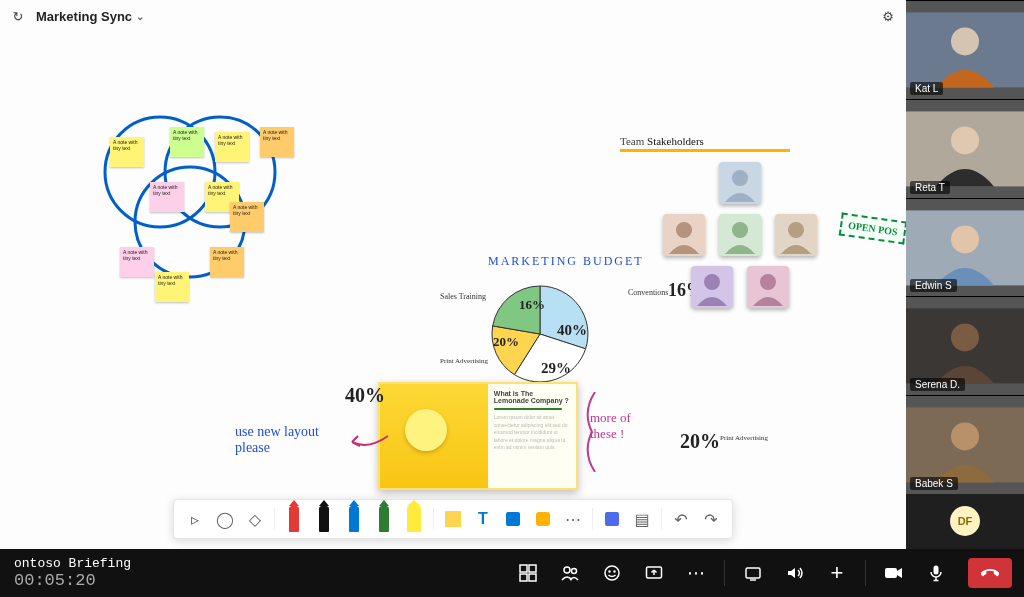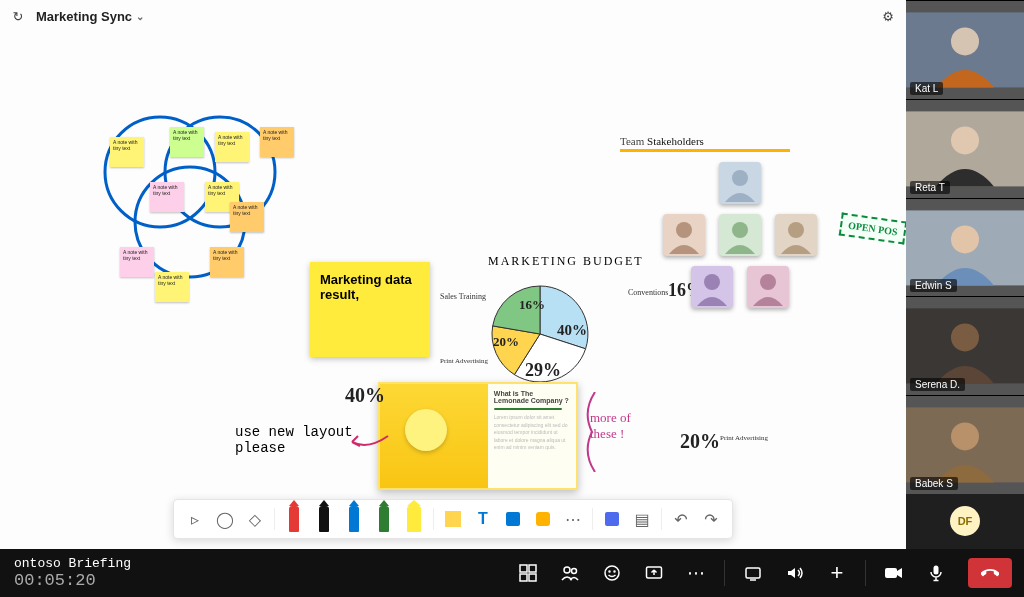--- a/index.html
+++ b/index.html
@@ -43,21 +43,21 @@
 .sticky.orange { background: #ffcb6b; }
 .big-note {
   position: absolute; left: 310px; top: 230px;
   width: 120px; height: 95px;
   background: #ffeb3b; padding: 10px;
   font-size: 13px; font-weight: 600;
   box-shadow: 0 2px 6px rgba(0,0,0,.25);
 }
 .budget-title {
   position: absolute; left: 488px; top: 222px;
-  font-size: 12px; letter-spacing: 2px; color: #000000;
+  font-size: 12px; letter-spacing: 2px; color: #1d4ed8;
   font-family: Georgia, serif;
 }
 .pie {
   position: absolute; left: 475px; top: 240px;
   width: 140px; height: 120px;
 }
 .pie svg { width: 100%; height: 100%; }
 .pie-label { position: absolute; font-size: 9px; color: #333; font-family: Georgia, serif; text-align: center; }
 .hand-pct { font-family: "Comic Sans MS", cursive; font-weight: 700; }
 .stakeholders {
@@ -86,21 +86,21 @@
   background: #fdd835;
   border: 2px solid #ffe16e;
   box-shadow: 0 3px 8px rgba(0,0,0,.25);
   display: flex;
 }
 .pasted-left { flex: 0 0 55%; background:linear-gradient(#fdd835,#f9c513); position:relative;}
 .pasted-left::after{content:"";position:absolute;left:25px;top:25px;width:42px;height:42px;border-radius:50%;background:#fff380;box-shadow:0 2px 4px rgba(0,0,0,.2);}
 .pasted-right { flex: 1; background:#fffef2; padding:6px; font-size:6px; color:#444;}
 .pasted-right .hd{font-size:7px; font-weight:600; margin-bottom:4px;}
 .handwrite { position:absolute; font-family:"Comic Sans MS",cursive; }
-.hw-red { color:#000000;font-family:Liberation Mono, monospace; } .hw-pink{color:#c2388a;} .hw-black{color:#222;}
+.hw-red { color:#1d4ed8; } .hw-pink{color:#c2388a;} .hw-black{color:#222;}
 .toolbar {
   position:absolute; bottom:10px; left:50%; transform:translateX(-50%);
   height:40px; background:#fff; border:1px solid #e5e5e5; border-radius:4px;
   box-shadow:0 2px 10px rgba(0,0,0,.15);
   display:flex; align-items:center; gap:8px; padding:0 10px;
 }
 .tool { width:22px; height:30px; display:flex; align-items:center; justify-content:center; cursor:pointer;}
 .pen { width:10px; height:26px; border-radius:3px 3px 1px 1px; position:relative;}
 .pen::after{content:"";position:absolute;top:-6px;left:0;border-left:5px solid transparent;border-right:5px solid transparent;}
 .pen.p-red{background:#e53935;} .pen.p-red::after{border-bottom:6px solid #e53935;}
@@ -165,34 +165,33 @@
       <div class="sticky green" style="left:170px;top:95px">A note with tiny text</div>
       <div class="sticky yellow" style="left:215px;top:100px">A note with tiny text</div>
       <div class="sticky orange" style="left:260px;top:95px">A note with tiny text</div>
       <div class="sticky pink" style="left:150px;top:150px">A note with tiny text</div>
       <div class="sticky yellow" style="left:205px;top:150px">A note with tiny text</div>
       <div class="sticky orange" style="left:230px;top:170px">A note with tiny text</div>
       <div class="sticky pink" style="left:120px;top:215px">A note with tiny text</div>
       <div class="sticky orange" style="left:210px;top:215px">A note with tiny text</div>
       <div class="sticky yellow" style="left:155px;top:240px">A note with tiny text</div>
 
-      <div class="big-note">Marketing data result,</div>
 
       <div class="budget-title">MARKETING BUDGET</div>
       <div class="pie">
         <svg viewBox="0 0 140 120">
           <g transform="translate(65 62)">
             <path d="M0 0 L0 -48 A48 48 0 0 1 45.6 14.8 Z" fill="#b8e0f5" stroke="#333"></path>
             <path d="M0 0 L45.6 14.8 A48 48 0 0 1 -25.6 40.6 Z" fill="#fff" stroke="#333"></path>
             <path d="M0 0 L-25.6 40.6 A48 48 0 0 1 -47.3 -8.1 Z" fill="#ffd54f" stroke="#333"></path>
             <path d="M0 0 L-47.3 -8.1 A48 48 0 0 1 0 -48 Z" fill="#81c784" stroke="#333"></path>
           </g>
         </svg>
         <span class="hand-pct hw-black" style="position:absolute;left:82px;top:50px;font-size:15px">40%</span>
-        <span class="hand-pct hw-black" style="position:absolute;left:50px;top:88px;font-size:18px">29%</span>
+        <span class="hand-pct hw-black" style="position:absolute;left:66px;top:88px;font-size:15px">29%</span>
         <span class="hand-pct hw-black" style="position:absolute;left:18px;top:62px;font-size:13px">20%</span>
         <span class="hand-pct hw-black" style="position:absolute;left:44px;top:25px;font-size:13px">16%</span>
       </div>
       <span class="pie-label" style="left:440px;top:260px;font-size:8px">Sales Training</span>
       <span class="pie-label" style="left:628px;top:256px;font-size:8px">Conventions</span>
       <span class="pie-label" style="left:440px;top:325px;font-size:7px">Print Advertising</span>
       <span class="hand-pct hw-black" style="position:absolute;left:668px;top:248px;font-size:18px">16%</span>
 
       <div class="stakeholders">
         <div class="stake-title">

